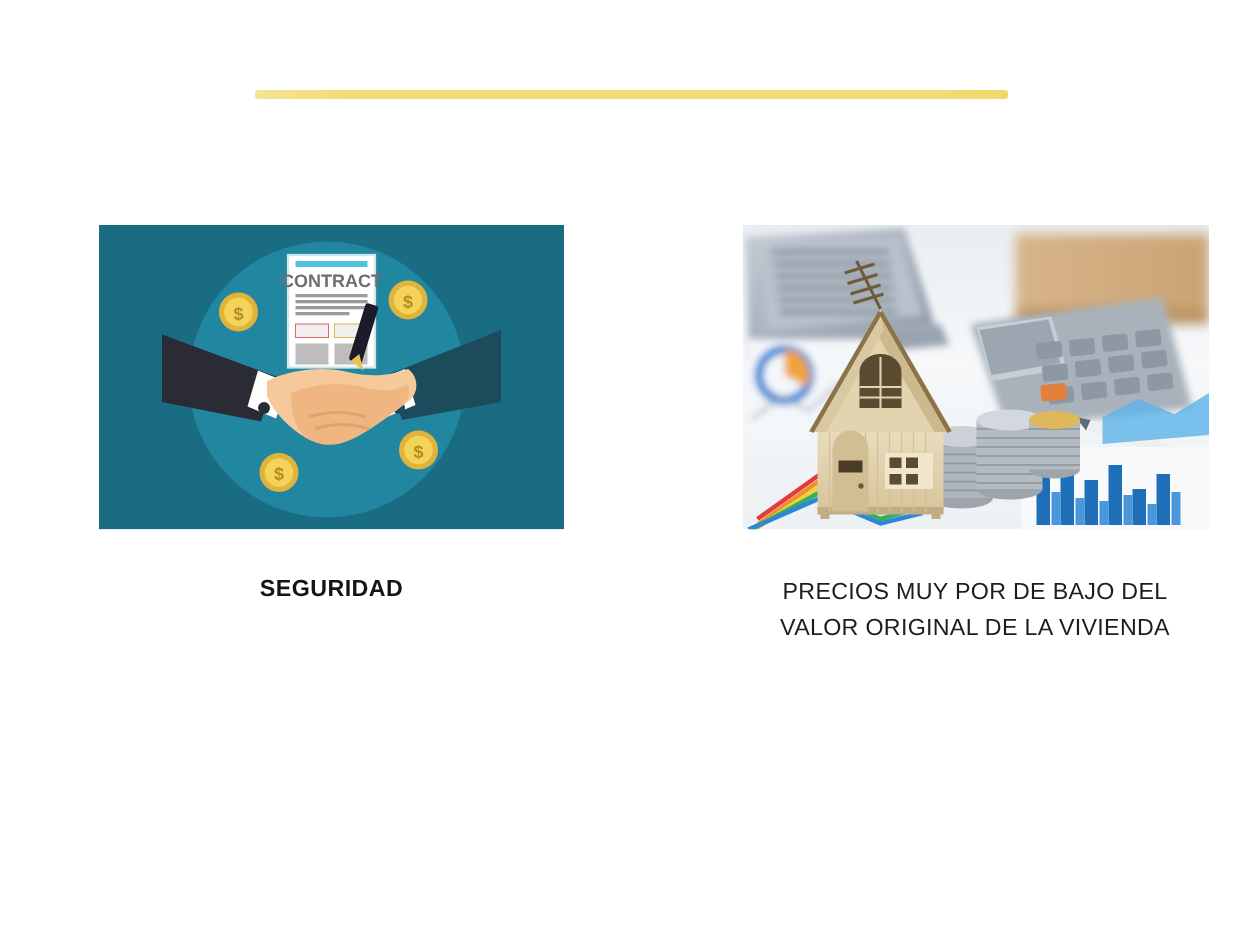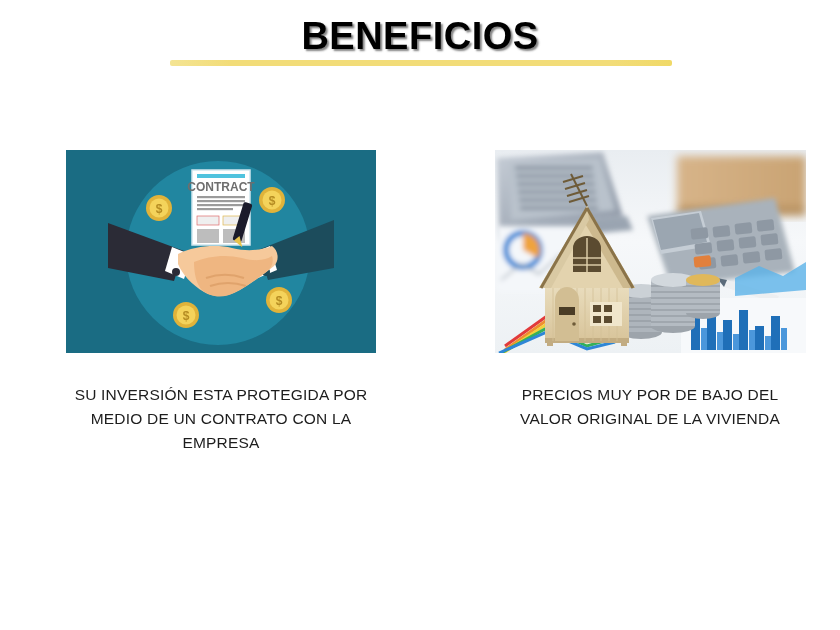--- a/index.html
+++ b/index.html
@@ -129,21 +129,20 @@
   
   .illus-svg { display: block; width: 100%; height: 100%; }
   .photo-svg { display: block; width: 100%; height: 100%; }
 </style>
 </head>
 <body>
 
 <div id="slide-header">
 
 
-  <div id="slide-title">BENEFICIOS</div>
   <div id="title-rule"></div>
 </div>
 
 <div id="cards">
 
   <div class="card" id="card-seguridad">
     <div class="card-figure">
       <svg viewBox="0 0 310 203" class="illus-svg">
         <rect x="0" y="0" width="310" height="203" fill="#1A6C83"></rect>
         <circle cx="152" cy="103" r="92" fill="#2186A0"></circle>
@@ -209,23 +208,21 @@
           <g>
             <circle cx="120" cy="165" r="13" fill="#E0B33A"></circle>
             <circle cx="120" cy="165" r="9.5" fill="#F4D35B"></circle>
             <text x="120" y="170" text-anchor="middle" font-family="Liberation Sans, sans-serif" font-size="12" font-weight="bold" fill="#B58C22">$</text>
           </g>
         </g>
       </svg>
     </div>
 
     <div class="card-caption">
-      <div class="card-body">SU INVERSIÓN ESTA PROTEGIDA POR
-MEDIO DE UN CONTRATO CON LA
-EMPRESA</div>
+      <div class="card-heading">SEGURIDAD</div>
     </div>
   </div>
 
   <div class="card" id="card-ahorro">
     <div class="card-figure">
       <svg viewBox="0 0 311 203" class="photo-svg">
         <defs>
           <linearGradient id="bgGrad" x1="0" y1="0" x2="0" y2="1">
             <stop offset="0%" stop-color="#E9EDF1"></stop>
             <stop offset="45%" stop-color="#F6F8FA"></stop>

